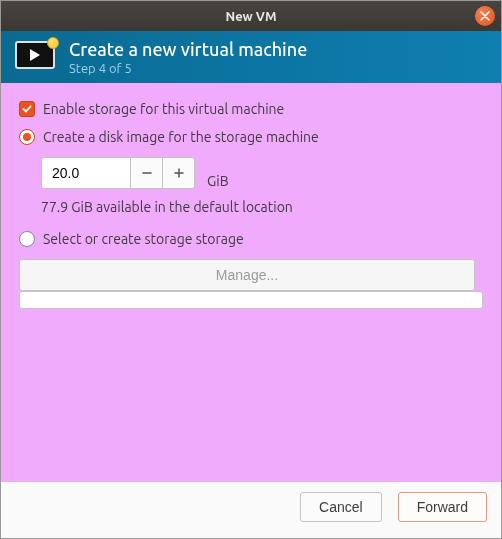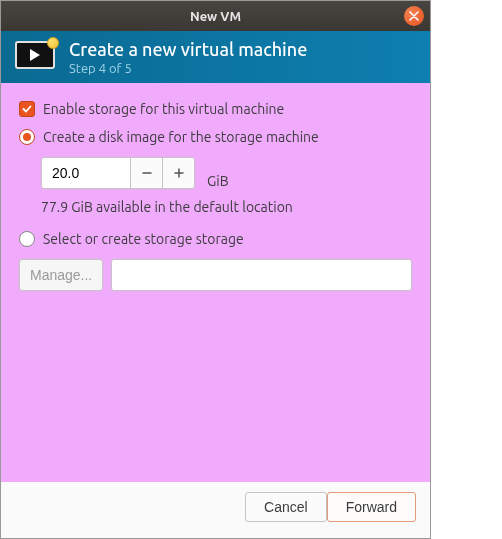--- a/index.html
+++ b/index.html
@@ -3,21 +3,21 @@
 <meta charset="utf-8">
 <style>
   * { box-sizing: border-box; margin: 0; padding: 0; }
   body {
     font-family: Ubuntu, "Segoe UI", Arial, sans-serif;
     font-size: 14px;
     background: #fff;
     color: #3c3c3c;
   }
   .window {
-    width: 431px;
+    width: 502px;
     height: 539px;
     border: 1px solid #999;
     background: #fafafa;
     display: flex;
     flex-direction: column;
   }
   .titlebar {
     height: 30px;
     background: linear-gradient(to bottom, #484440, #3b3733);
     color: #e6e6e6;
@@ -167,20 +167,21 @@
   .spinbox-btn:last-child { border-radius: 0 3px 3px 0; }
   .unit { margin-left: 12px; }
   .avail {
     margin-left: 22px;
     margin-bottom: 16px;
     color: #3c3c3c;
   }
   .custom-row {
     display: flex;
     margin-top: 10px;
+    flex-direction: column;
   }
   .manage-btn {
     height: 32px;
     padding: 0 10px;
     border: 1px solid #c4c4c4;
     border-radius: 3px;
     background: #f6f6f6;
     color: #9a9a9a;
     margin-right: 8px;
     font-size: 14px;
@@ -191,21 +192,21 @@
     border: 1px solid #c4c4c4;
     border-radius: 3px;
     background: #fff;
     padding: 0 8px;
     font-size: 14px;
   }
   .footer {
     padding: 10px 14px 16px;
     display: flex;
     justify-content: flex-end;
-    gap: 0;
+    gap: 16px;
     background: #fafafa;
   }
   .btn {
     height: 30px;
     padding: 0 18px;
     border: 1px solid #c4c4c4;
     border-radius: 3px;
     background: #fbfbfb;
     font-size: 14px;
     color: #3c3c3c;

